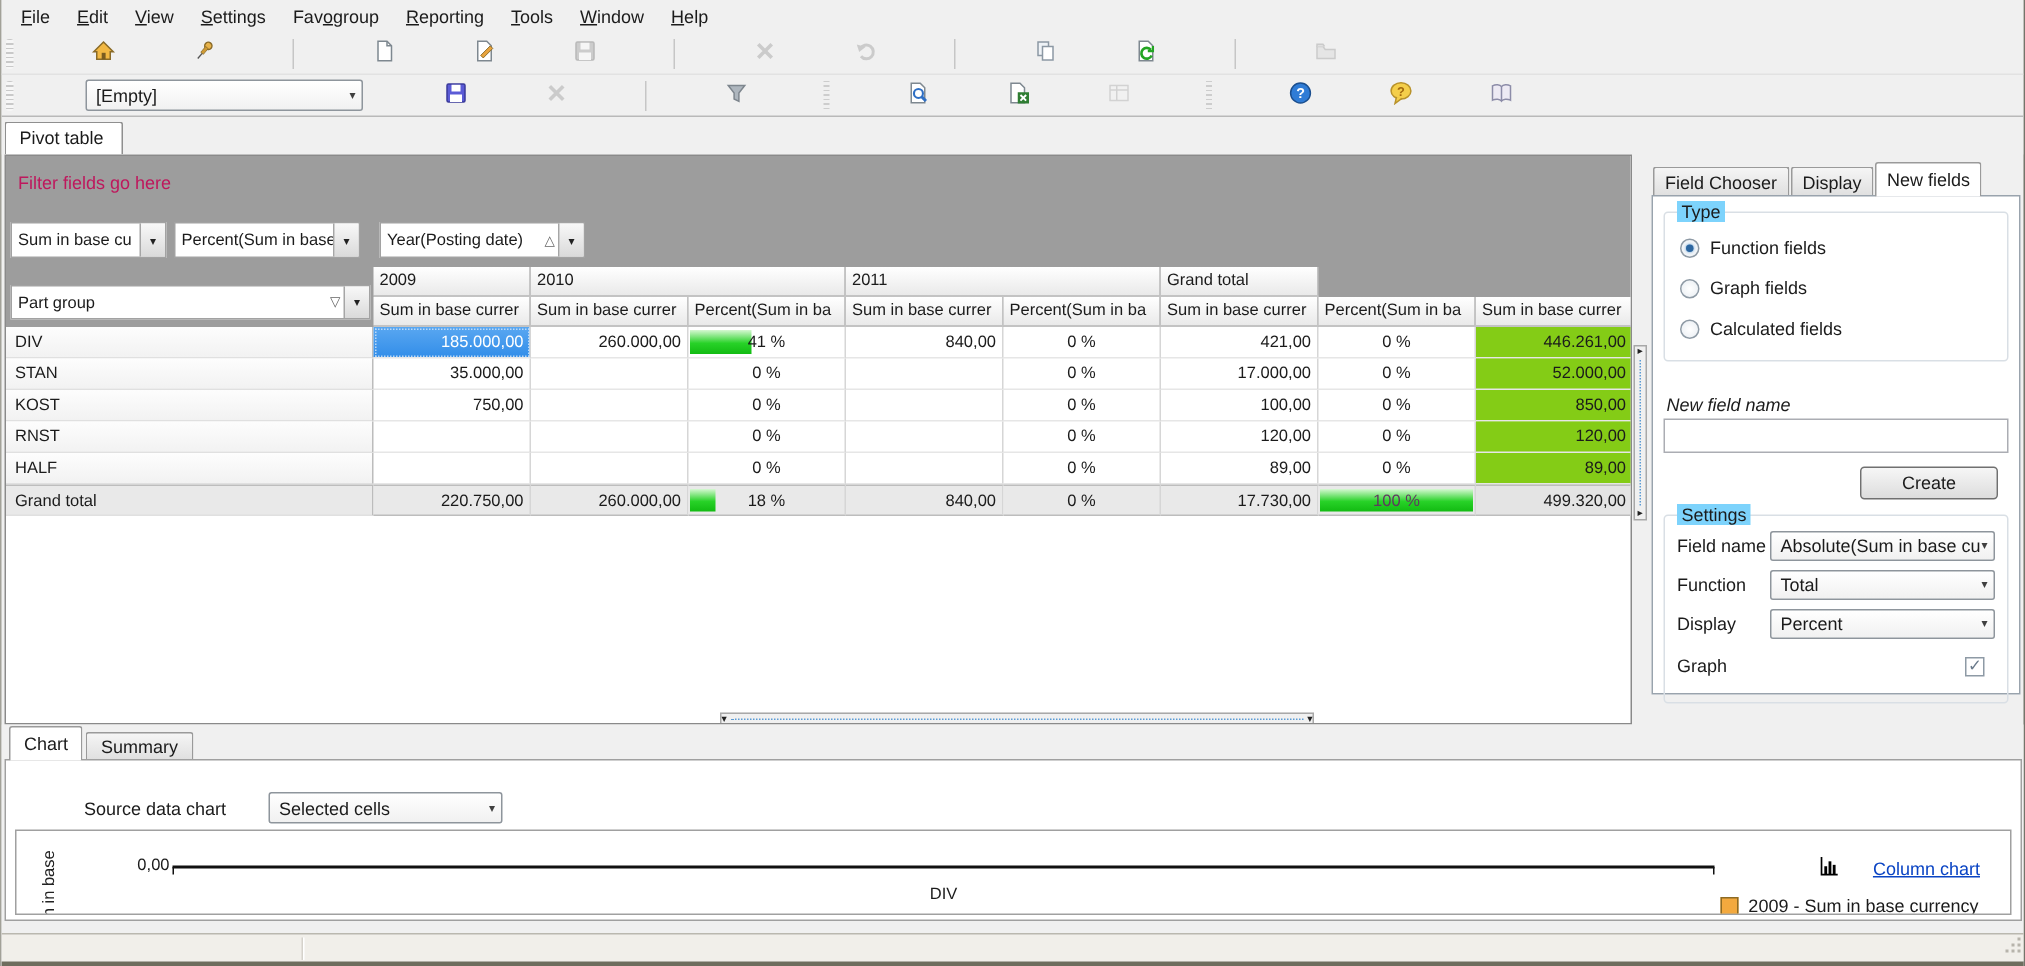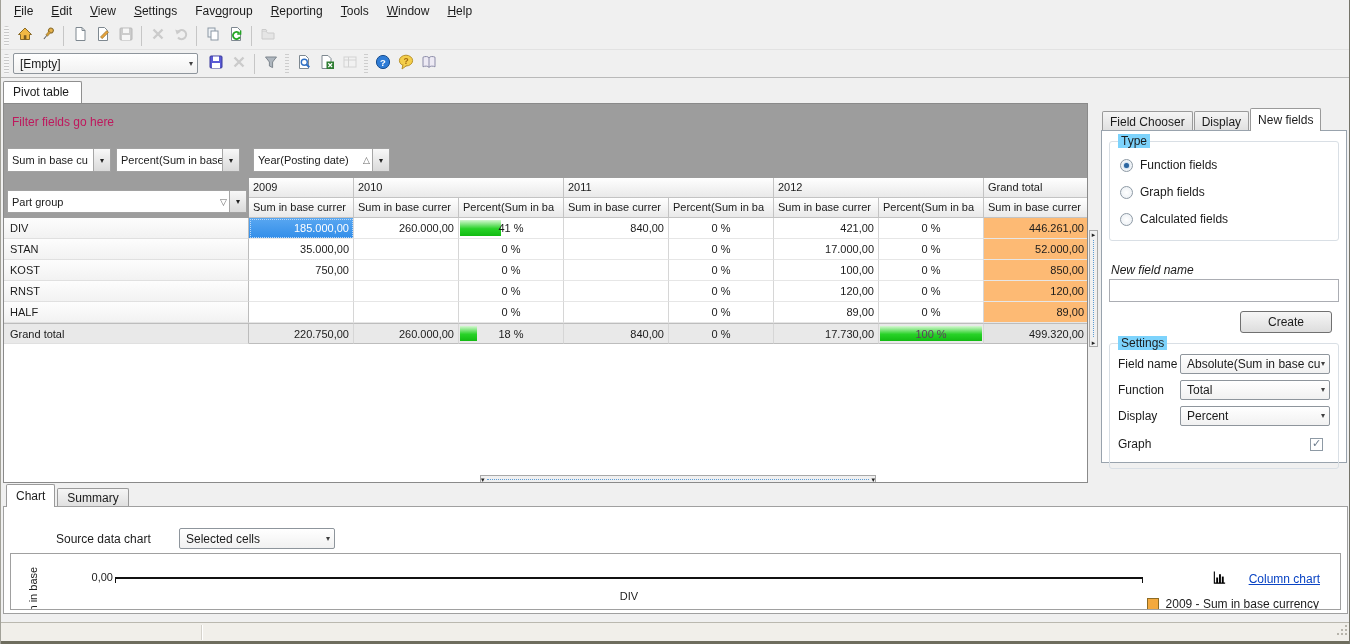--- a/index.html
+++ b/index.html
@@ -7,21 +7,21 @@
   body { font-family:"Liberation Sans","DejaVu Sans",sans-serif; font-size:12px; color:#1b1b1b; background:#f0f0f0; }
   #app { position:relative; width:1350px; height:644px; background:#f0f0f0; overflow:hidden;
          border-left:1px solid #a2a198; border-right:1px solid #75746a; }
 
   
   .menubar { position:absolute; left:0; top:0; right:0; height:22px; background:#f0f0f0; display:flex; align-items:center; padding-left:4px; }
   .menu-item { padding:2px 9px; cursor:default; }
   .menu-item .mn { text-decoration:underline; }
 
   
-  .toolbar { position:absolute; left:0; right:0; height:28px; background:#f0f0f0; display:flex; align-items:center; }
+  .toolbar { position:absolute; left:0; right:0; height:28px; background:#f0f0f0; display:flex; align-items:center;gap:44px; }
   .tb1 { top:22px; border-bottom:1px solid #e2e2e2; }
   .tb2 { top:50px; border-bottom:1px solid #b9b9b9; }
   .grip { width:5px; height:20px; margin:0 4px 0 3px; background:repeating-linear-gradient(#c9c9c9 0 1px, #f6f6f6 1px 3px); border-radius:2px; }
   .tbtn { width:23px; height:23px; display:flex; align-items:center; justify-content:center; border-radius:2px; }
   .tbtn svg { width:16px; height:16px; }
   .tbtn.dis { opacity:.45; filter:grayscale(1); }
   .sep { width:1px; height:20px; background:#c6c6c6; margin:0 4px; }
   .dsep { width:4px; height:20px; margin:0 3px; background:repeating-linear-gradient(#cdcdcd 0 1px, transparent 1px 3px); }
 
   .combo { position:relative; height:21px; background:linear-gradient(#ffffff,#f1f1f1); border:1px solid #8e959c; border-radius:2px; display:flex; align-items:center; padding:0 18px 0 6px; white-space:nowrap; overflow:hidden; }
@@ -50,21 +50,21 @@
   .hcell { background:linear-gradient(#ffffff,#e9e9e9); border-right:1px solid #c3c3c3; border-bottom:1px solid #c3c3c3; font-size:11px; padding:3px 0 0 4px; white-space:nowrap; overflow:hidden; }
   .w1 { width:105px; } .w2 { width:210px; }
 
   .rows { position:absolute; left:0; top:114px; width:1085px; }
   .rowline { display:flex; height:21px; }
   .rlabel { width:245px; background:linear-gradient(#fdfdfd,#f2f2f2); border-right:1px solid #bcbcbc; border-bottom:1px solid #e0e0e0; font-size:11px; padding:4px 0 0 6px; }
   .cell { width:105px; border-right:1px solid #d6d6d6; border-bottom:1px solid #e6e6e6; font-size:11px; padding:4px 4px 0 0; text-align:right; white-space:nowrap; overflow:hidden; position:relative; }
   .cell.pct { text-align:center; padding-right:0; }
   .cell .ctext { position:relative; z-index:2; }
   .bar { position:absolute; left:1px; top:2px; bottom:2px; background:linear-gradient(#d6f8d2,#28d228 55%,#12bb12); z-index:1; }
-  .cell.gtcol { background:#fdba74; }
+  .cell.gtcol { background:#84cc16; }
   .rowline.total .rlabel { background:#e9e9e9; border-top:1px solid #bdbdbd; }
   .rowline.total .cell { background:#e9e9e9; border-top:1px solid #bdbdbd; border-bottom:1px solid #bdbdbd; }
   .rowline.total .cell.gtcol { background:#e4e4e4; }
   .cell.sel { background:linear-gradient(#59a7f1,#338ee9); color:#ffffff; outline:1px dotted #bcd9f7; outline-offset:-2px; }
   .cell.total100 .ctext { color:#5f3a5f; }
 
   
   .hsplit { position:absolute; left:476px; top:371px; width:396px; height:9px; background:#f0f0f0; border:1px solid #a8a8a8; display:flex; align-items:center; }
   .hsplit .line { flex:1; border-top:1px dotted #5b9bd5; margin:0 2px; }
   .chev { font-size:7px; color:#222; line-height:1; }
@@ -299,21 +299,20 @@
     <div class="fieldbtn fbrow">
       <span class="flabel">Part group</span>
       <span class="sort">▽</span>
       <span class="dd">▾</span>
     </div>
 
     <div class="hgroups">
       <div class="hcell w1">2009</div>
       <div class="hcell w2">2010</div>
       <div class="hcell w2">2011</div>
-      <div class="hcell w2">2012</div>
       <div class="hcell w1">Grand total</div>
     </div>
     <div class="hsubs">
       <div class="hcell w1">Sum in base currer</div>
       <div class="hcell w1">Sum in base currer</div>
       <div class="hcell w1">Percent(Sum in ba</div>
       <div class="hcell w1">Sum in base currer</div>
       <div class="hcell w1">Percent(Sum in ba</div>
       <div class="hcell w1">Sum in base currer</div>
       <div class="hcell w1">Percent(Sum in ba</div>

